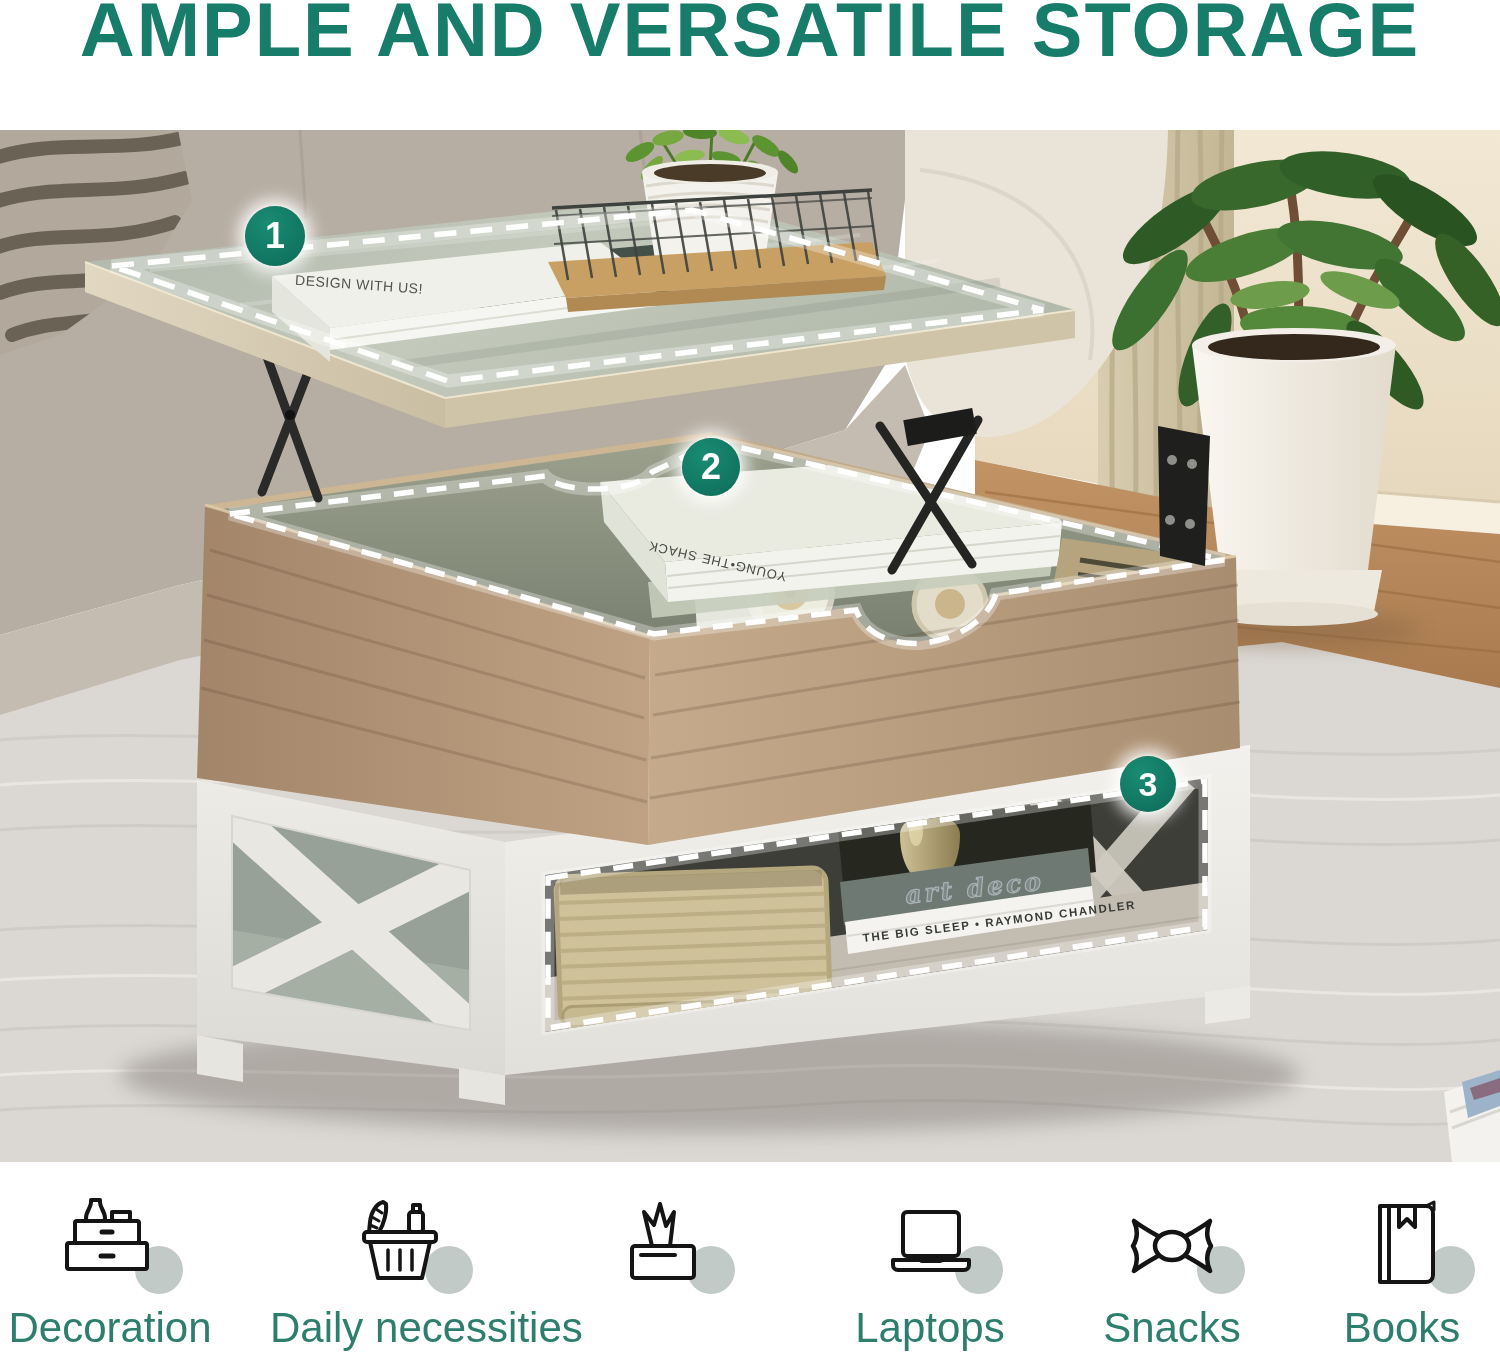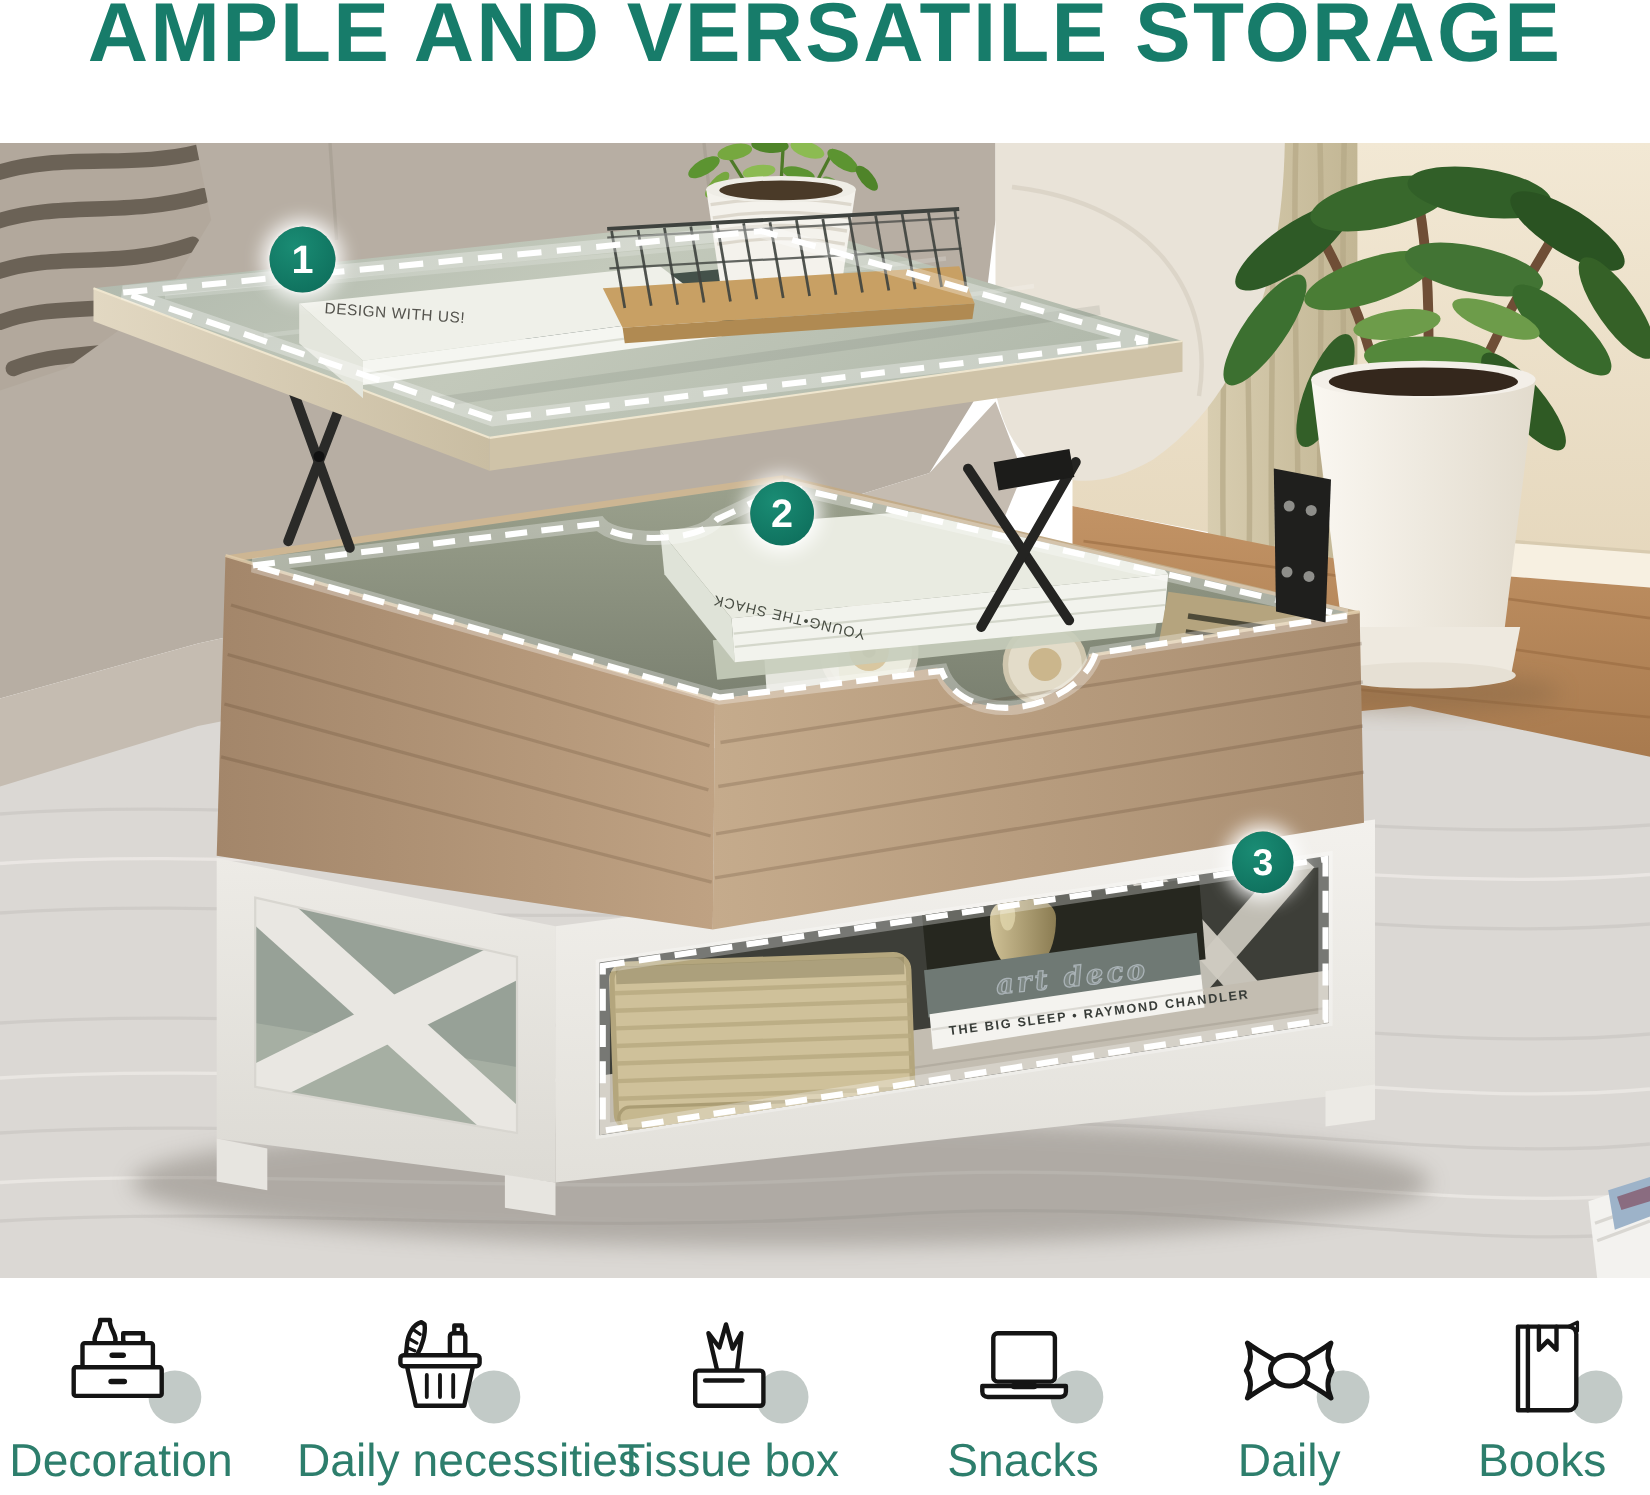--- a/index.html
+++ b/index.html
@@ -459,45 +459,44 @@
 
     <div class="feature f2">
       <div class="icon-wrap">
         <span class="icon-circle"></span>
         <svg width="100" height="96" viewBox="0 0 100 96" fill="#fff" stroke="#141414" stroke-width="4" stroke-linejoin="round" stroke-linecap="round">
           <path d="M40 50 l-8 -34 10 13 6 -21 6 22 8 -14 -4 34 z"></path>
           <rect x="20" y="50" width="62" height="32" rx="3"></rect>
           <line x1="29" y1="59" x2="63" y2="59"></line>
         </svg>
       </div>
-      <div class="f-label">Tissue box</div>
     </div>
 
     <div class="feature f3">
       <div class="icon-wrap">
         <span class="icon-circle"></span>
         <svg width="100" height="96" viewBox="0 0 100 96" fill="#fff" stroke="#141414" stroke-width="4" stroke-linejoin="round" stroke-linecap="round">
           <rect x="23" y="16" width="56" height="44" rx="4"></rect>
           <path d="M13 64 h76 v5 c0 3 -2 5 -5 5 h-66 c-3 0 -5 -2 -5 -5 z"></path>
           <line x1="42" y1="64" x2="60" y2="64" stroke-width="6"></line>
         </svg>
       </div>
-      <div class="f-label">Snacks</div>
+      <div class="f-label">Laptops</div>
     </div>
 
     <div class="feature f4">
       <div class="icon-wrap">
         <span class="icon-circle"></span>
         <svg width="104" height="96" viewBox="0 0 104 96" fill="#fff" stroke="#141414" stroke-width="4.5" stroke-linejoin="round" stroke-linecap="round">
           <path d="M38 40 c-9 -5 -16 -9 -24 -15 c4 9 4 17 -1 25 c5 8 5 16 1 25 c8 -6 15 -10 24 -15"></path>
           <path d="M66 40 c9 -5 16 -9 24 -15 c-4 9 -4 17 1 25 c-5 8 -5 16 -1 25 c-8 -6 -15 -10 -24 -15"></path>
           <ellipse cx="52" cy="50" rx="17" ry="14"></ellipse>
         </svg>
       </div>
-      <div class="f-label">Daily</div>
+      <div class="f-label">Snacks</div>
     </div>
 
     <div class="feature f5">
       <div class="icon-wrap">
         <span class="icon-circle"></span>
         <svg width="100" height="96" viewBox="0 0 100 96" fill="#fff" stroke="#141414" stroke-width="4" stroke-linejoin="round" stroke-linecap="round">
           <path d="M28 10 h46 c4 0 7 3 7 7 v62 c0 4 -3 7 -7 7 h-46 z"></path>
           <path d="M74 10 l8 -4 v8" fill="none" stroke-width="3"></path>
           <line x1="37" y1="10" x2="37" y2="86"></line>
           <path d="M47 10 v21 l8 -8 8 8 v-21" fill="none"></path>

